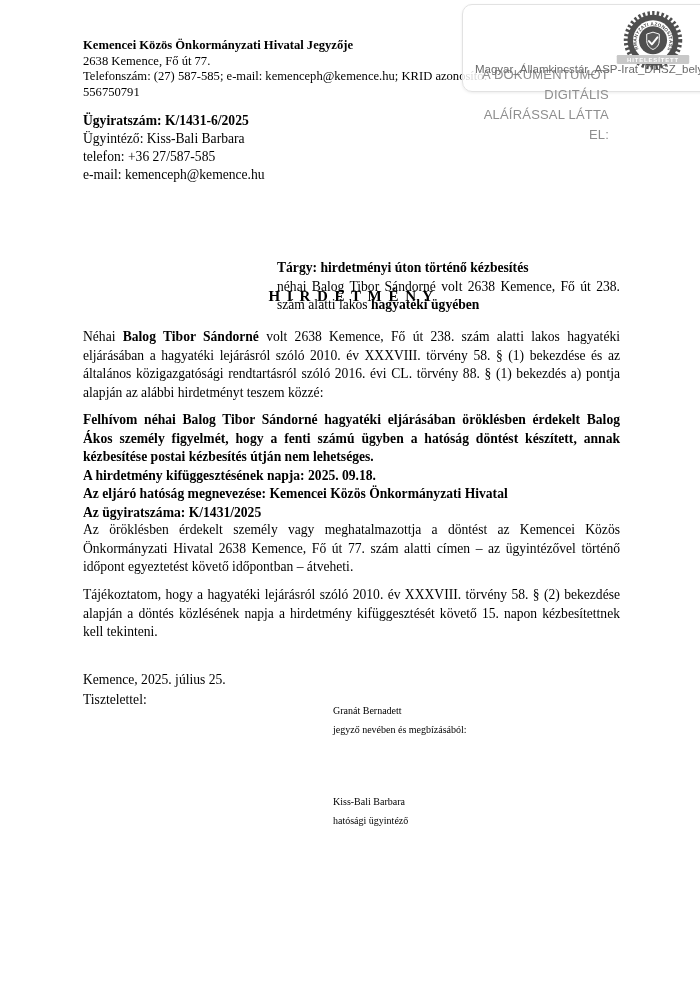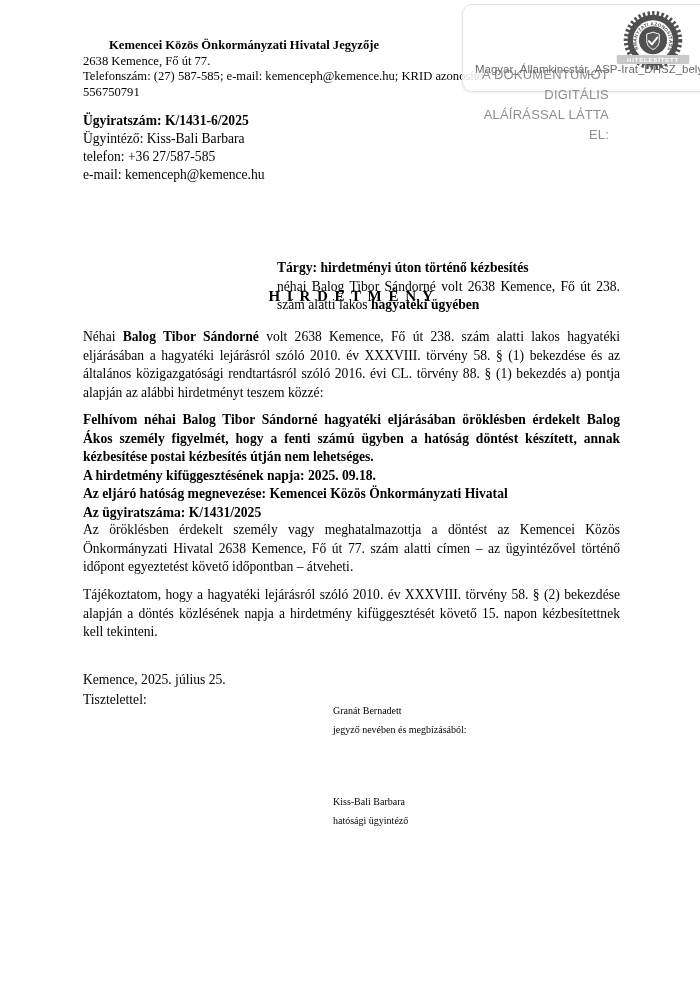--- a/index.html
+++ b/index.html
@@ -7,21 +7,21 @@
     position:relative;
     width:700px;height:989px;
     background:#ffffff;
     overflow:hidden;
     font-family:"Liberation Serif", serif;
     color:#000000;
   }
   .abs{position:absolute;}
   
   .letterhead{left:83px;top:38px;width:420px;font-size:12.6px;line-height:15.6px;}
-  .letterhead .office{font-weight:bold;margin-left:26px;}
+  .letterhead .office{font-weight:bold;}
   
   .badge{
     left:462px;top:4px;width:256px;height:86px;
     background:rgba(255,255,255,0.85);
     border:1px solid #e2e2e2;
     border-radius:10px;
     box-shadow:0 1px 3px rgba(0,0,0,0.08);
     font-family:"Liberation Sans", sans-serif;
     z-index:5;
   }

